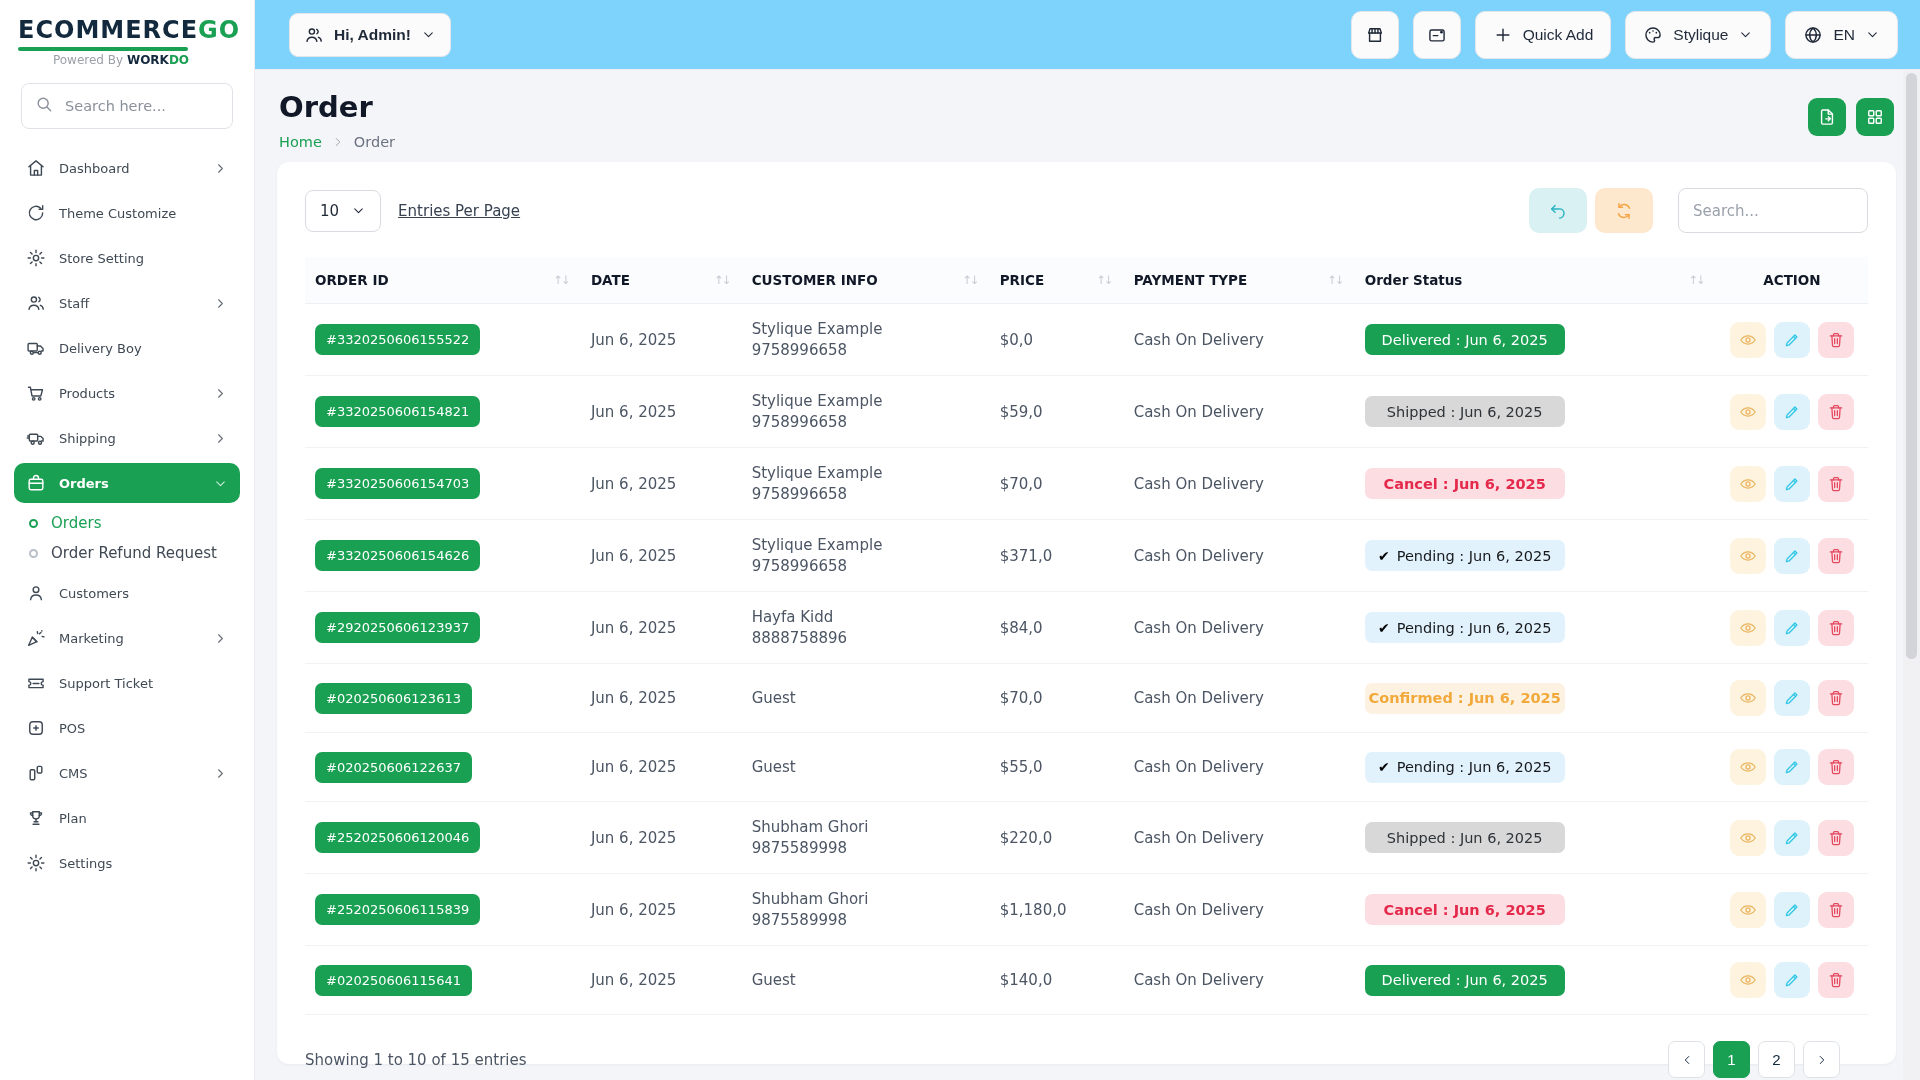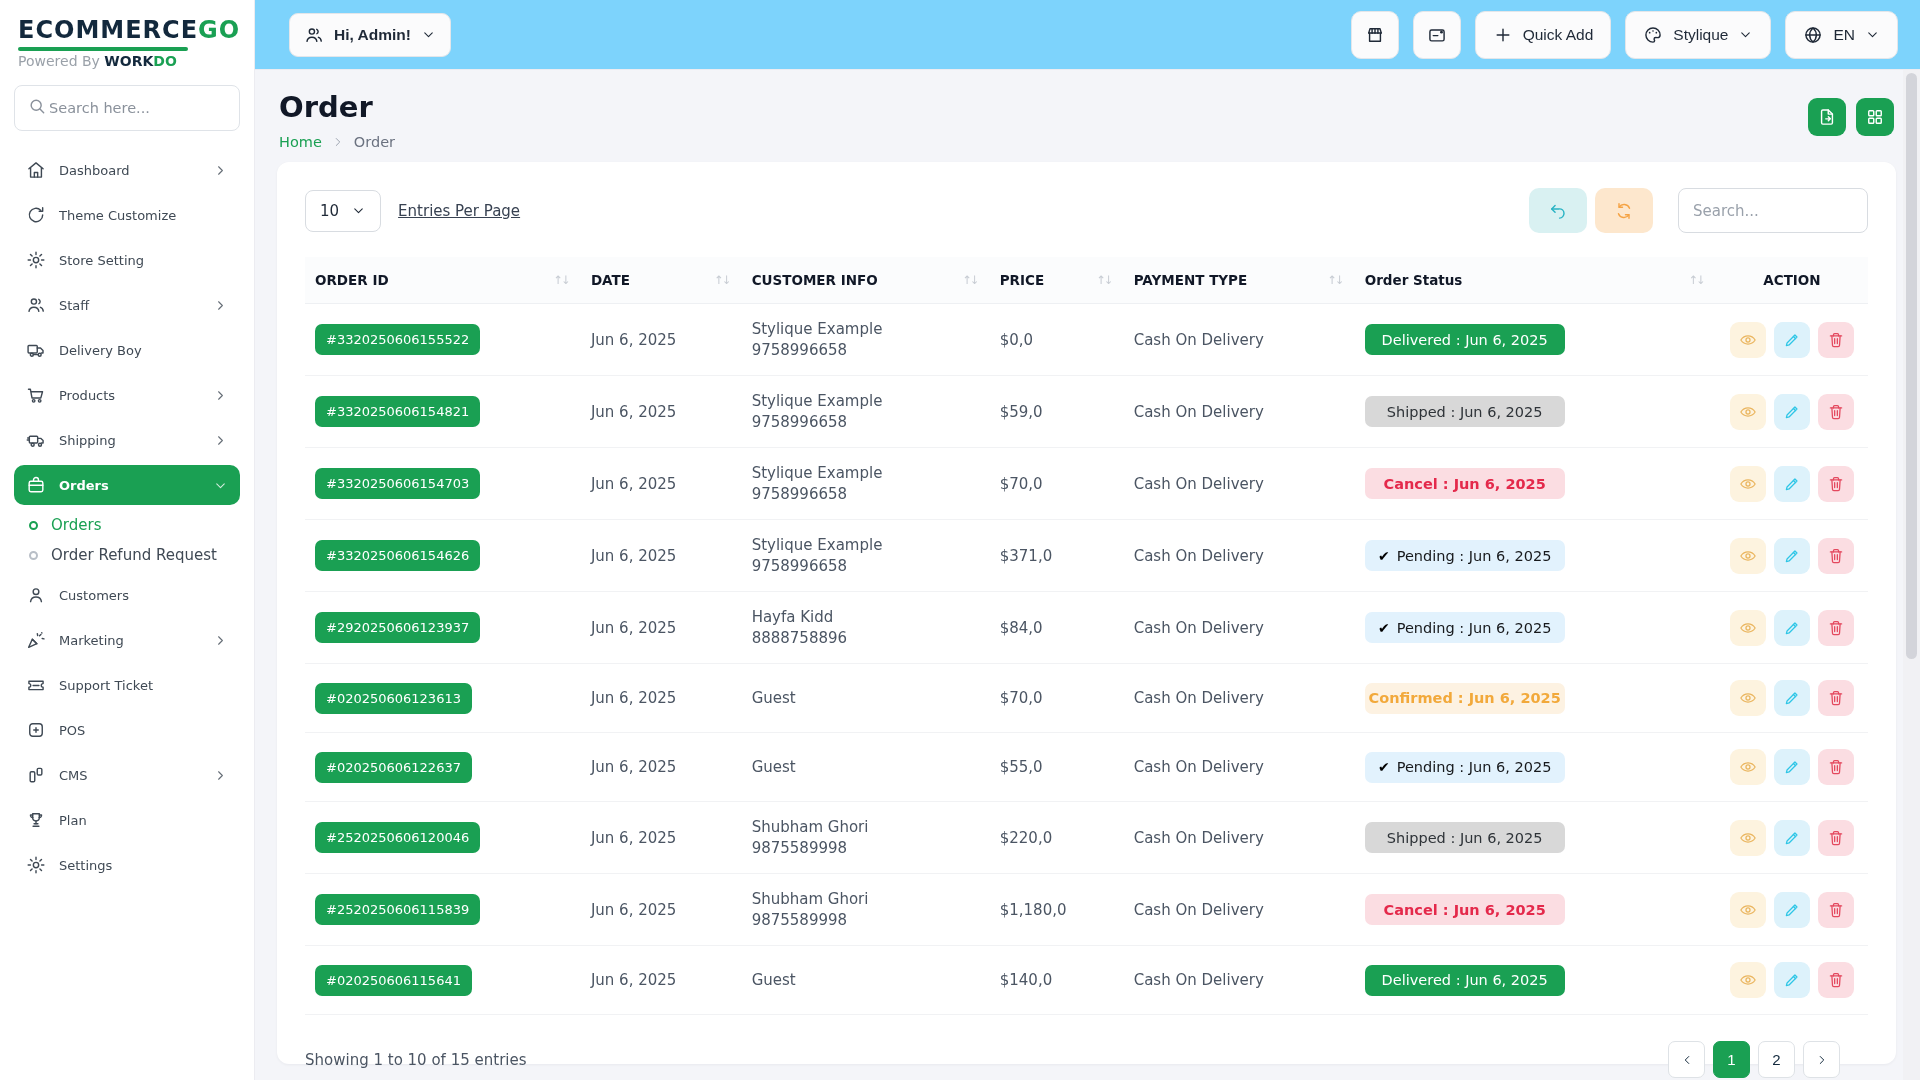--- a/index.html
+++ b/index.html
@@ -6,24 +6,24 @@
   html,body { margin:0; width:1920px; height:1080px; overflow:hidden;
     font-family:"DejaVu Sans","Liberation Sans",sans-serif; background:#f4f5f9; color:#1f2937; }
   .app { display:flex; height:100%; }
 
   
   .sidebar { width:255px; background:#fff; border-right:1px solid #ececf1; padding:14px 12px 0; flex:none; }
   .logo { padding:2px 6px 0; }
   .logo-row { font-weight:800; font-size:24px; letter-spacing:1px; color:#13293d; white-space:nowrap; }
   .logo-accent { color:#1aa053; }
   .logo-bar { height:4px; background:#1aa053; border-radius:2px; margin:3px 0 2px; width:170px; }
-  .powered { font-size:14px; color:#9aa1a9; text-align:left; padding-right:12px; }
+  .powered { font-size:12px; color:#9aa1a9; text-align:center; padding-right:12px; }
   .powered b { color:#13293d; } .powered .g { color:#1aa053; }
-  .side-search { display:flex; align-items:center; border:1px solid #dfe3e8; border-radius:8px;
-    padding:10px 12px; margin:16px 2px 14px; color:#8a919b; }
+  .side-search { display:flex; align-items:center; gap:9px; border:1px solid #dfe3e8; border-radius:8px;
+    padding:10px 12px; margin:16px 9px 14px; color:#8a919b; }
   .side-search input { border:none; outline:none; width:100%; font-size:14.5px; color:#374151;
     font-family:inherit; background:transparent; }
   .side-search input::placeholder { color:#8a919b; }
   .nav { overflow:hidden; }
   .side-item { display:flex; align-items:center; gap:13px; padding:10px 12px; border-radius:10px;
     color:#3f4954; font-size:13px; margin:5px 2px; cursor:pointer; }
   .side-item.active { background:#1aa053; color:#fff; font-weight:700; }
   .s-icon { display:flex; width:20px; flex:none; }
   .s-label { white-space:nowrap; }
   .s-chev { margin-left:auto; display:flex; opacity:.8; }

